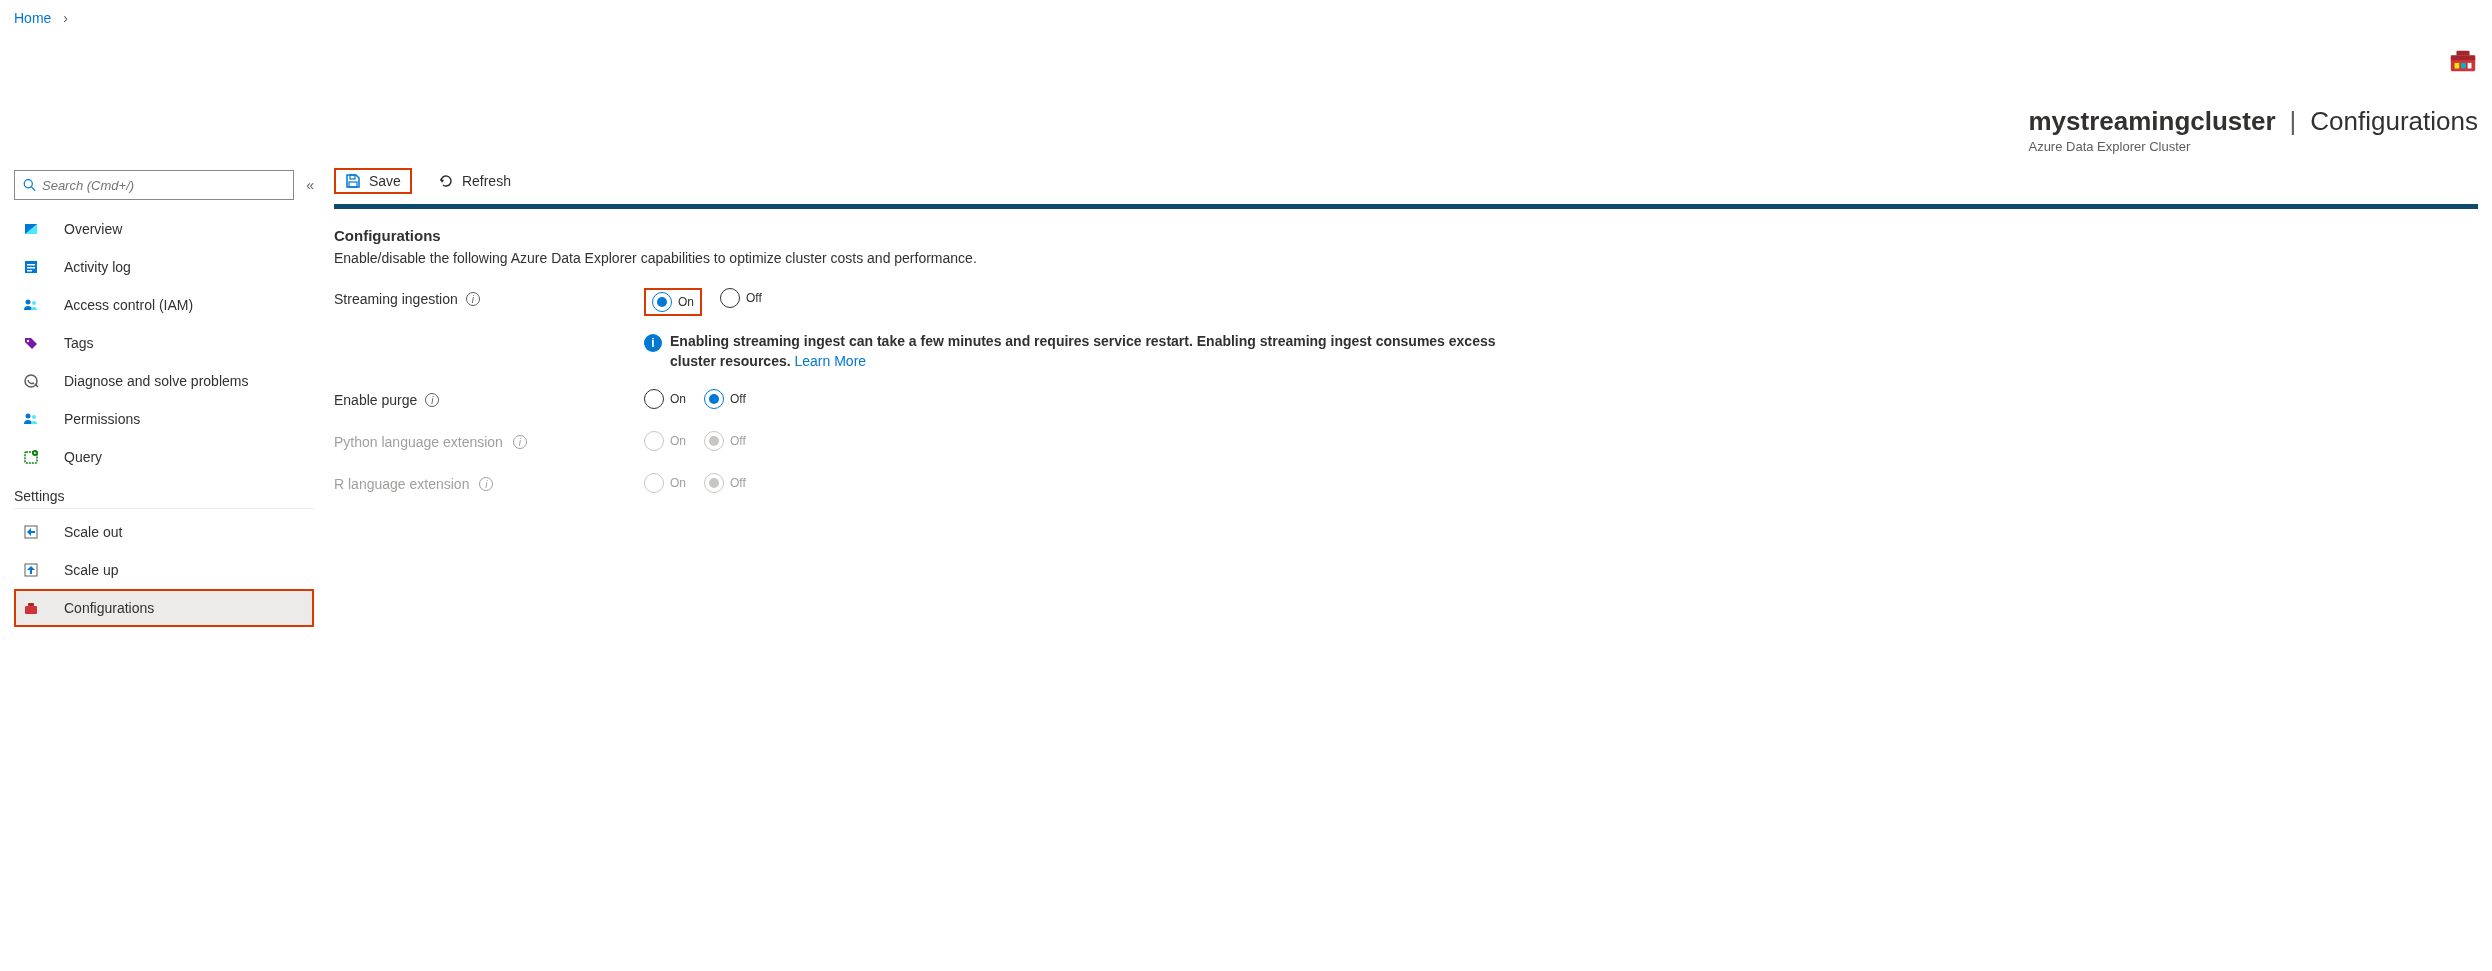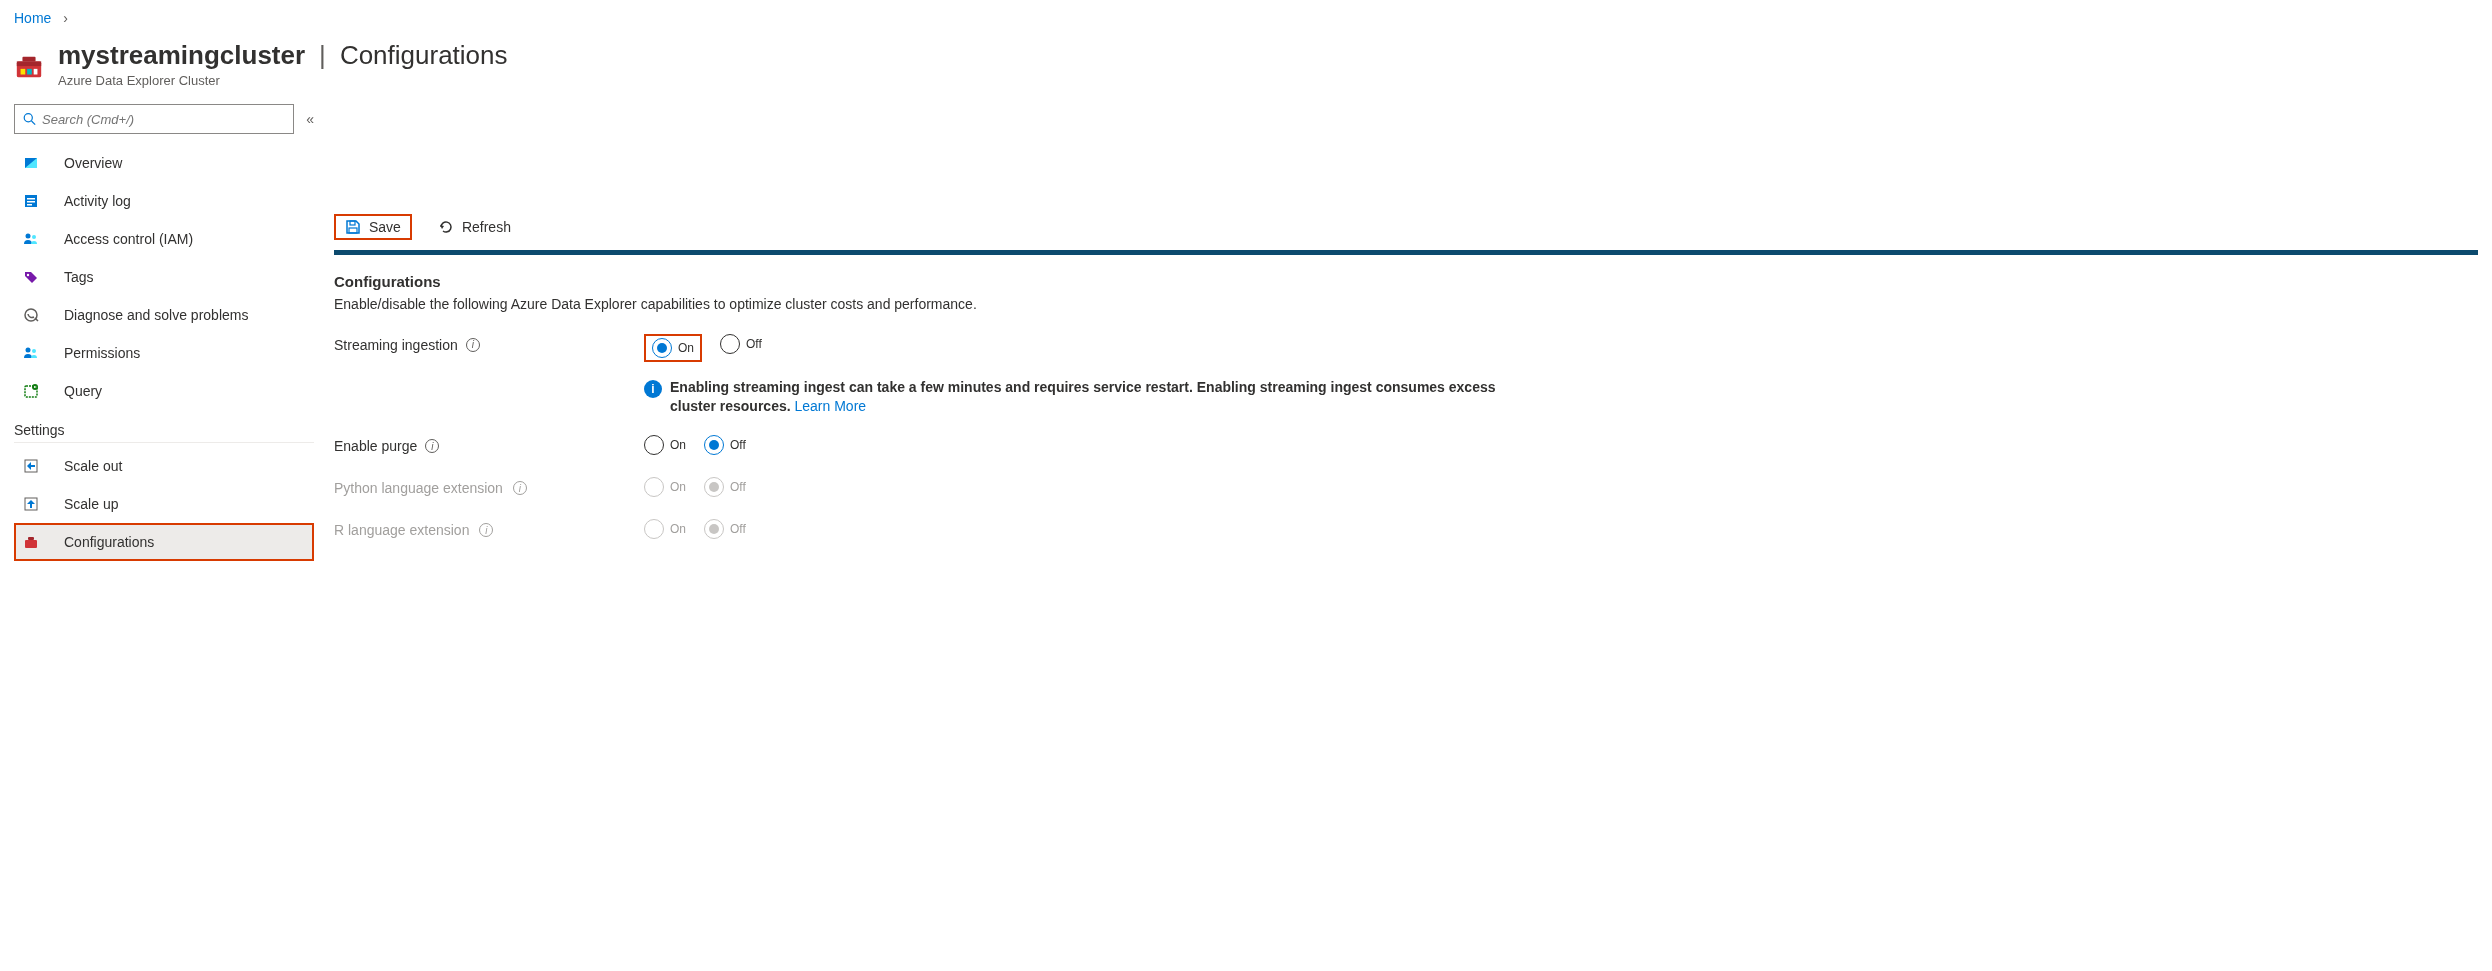--- a/index.html
+++ b/index.html
@@ -6,26 +6,26 @@
     body {
       font-family: 'Segoe UI', -apple-system, BlinkMacSystemFont, sans-serif;
       font-size: 14px;
       color: #323130;
       background: #fff;
       padding: 10px 14px;
     }
     a { color: #0078d4; text-decoration: none; }
     .breadcrumb { font-size: 14px; margin-bottom: 14px; color:#0078d4; display:flex; align-items:center; gap:12px;}
     .breadcrumb .chev { color:#605e5c; }
-    .title-row { display:flex; align-items:center; gap:14px; margin-bottom: 10px;}
+    .title-row { display:flex; align-items:flex-end; gap:30px; margin-bottom: 10px; flex-direction: column;}
     .title-row .title { font-size: 26px; font-weight: 600; display:flex; align-items:baseline; gap:10px;}
     .title-row .title .pipe { font-weight:400; color:#605e5c; margin:0 4px;}
     .subtitle { font-size: 13px; color:#605e5c; margin-top:2px; }
     .cluster-icon { width:30px; height:30px; margin-top:6px; }
-    .layout { display:flex; align-items:flex-end; gap:20px; }
+    .layout { display:flex; align-items:flex-start; gap:20px; }
     .sidebar { width: 300px; flex-shrink:0; }
     .search-row { display:flex; align-items:center; gap:12px; margin:6px 0 10px 0; }
     .search-box { flex:1; display:flex; align-items:center; border:1px solid #8a8886; height:30px; padding:0 8px; gap:6px; }
     .search-box input { border:none; outline:none; font-size:13px; font-style:italic; color:#605e5c; width:100%; background:transparent; }
     .collapse-chev { color:#605e5c; cursor:pointer; font-size:14px;}
     .nav-item { display:flex; align-items:center; gap:24px; padding:8px 6px; font-size:14px; color:#323130; cursor:pointer; border:2px solid transparent;}
     .nav-item.selected { background:#edebe9; }
     .nav-item.highlighted { border:2px solid #d83b01; }
     .section-head { font-size:14px; font-weight:400; padding:12px 6px 4px 0; border-bottom:1px solid #edebe9; margin-bottom:4px;}
     .nav-icon { width:18px; height:18px; display:flex; align-items:center; justify-content:center; flex-shrink:0;}

